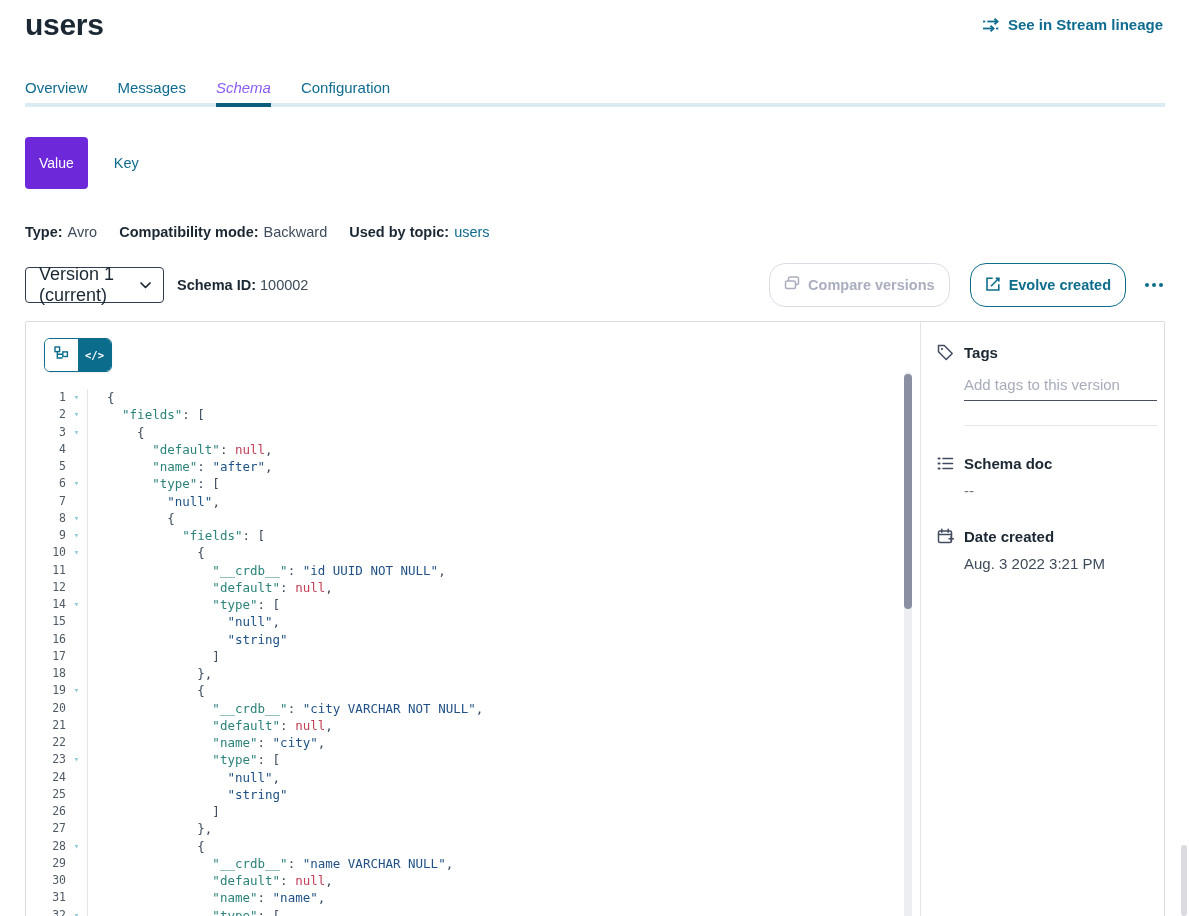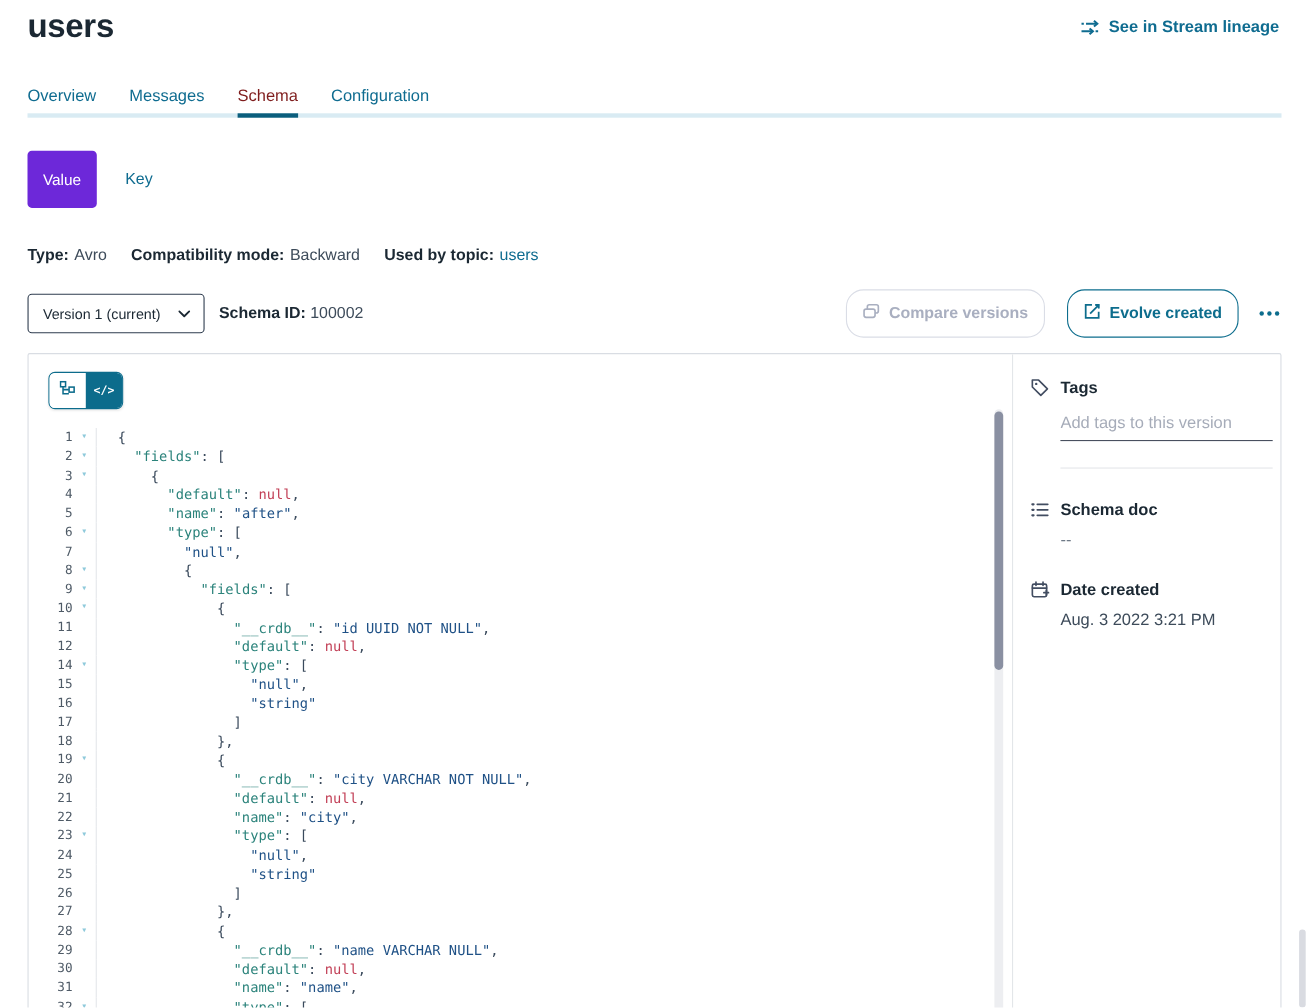--- a/index.html
+++ b/index.html
@@ -10,38 +10,38 @@
   
   .page-title { padding-top:8px; font-size:30px; font-weight:700; color:#1B2833; letter-spacing:-0.3px; }
   .lineage-link { position:absolute; top:16px; right:26px; display:flex; align-items:center; gap:7px;
     color:#0F6C90; font-size:15px; font-weight:700; cursor:pointer; }
   .lineage-link svg { display:block; }
 
   
   .tabs { margin-top:37px; display:flex; gap:30px; border-bottom:4px solid #D9EBF3; }
   .tab { font-size:15px; color:#0F6C90; padding-bottom:7px; margin-bottom:-4px;
     border-bottom:4px solid transparent; cursor:pointer; }
-  .tab.active { color:#7f1d1d; font-weight:500; border-bottom-color:#0B5E7D; }
+  .tab.active { color:#8b5cf6; font-weight:500; border-bottom-color:#0B5E7D;font-style:italic; }
 
   
   .vk-row { margin-top:30px; display:flex; align-items:center; }
   .btn-value { background:#6d28d9; color:#fff; font-size:14px; padding:18px 14px; border:none;
     border-radius:4px; cursor:pointer; }
   .btn-key { margin-left:26px; background:none; border:none; color:#0F6C90; font-size:14.5px; cursor:pointer; }
 
   
   .meta-row { margin-top:35px; display:flex; gap:22px; font-size:14.5px; }
   .meta-item b { color:#1B2833; font-weight:700;margin-top:32px; }
   .meta-item span.val { color:#3D4B5A; margin-left:5px; }
   .meta-item a.val-link { color:#0F6C90; margin-left:5px; text-decoration:none; cursor:pointer; }
 
   
   .version-row { margin-top:23px; display:flex; align-items:center; }
-  .select { position:relative; width:161px; height:36px; border:1px solid #2F3D4F; border-radius:4px;
-    display:flex; align-items:center; padding:0 30px 0 13px; font-size:13px; color:#1B2833; cursor:pointer; }
+  .select { position:relative; width:139px; height:36px; border:1px solid #2F3D4F; border-radius:4px;
+    display:flex; align-items:center; padding:0 30px 0 13px; font-size:18px; color:#1B2833; cursor:pointer; }
   .select svg { position:absolute; right:12px; top:14px; }
   .schema-id { margin-left:13px; font-size:14.5px; }
   .schema-id b { color:#1B2833; }
   .spacer { flex:1; }
   .btn-outline { display:flex; align-items:center; gap:8px; height:44px; padding:0 14px; border-radius:16px;
     background:#fff; font-size:14.5px; font-weight:600; cursor:pointer; }
   .btn-compare { border:1px solid #DADDE6; color:#A9AFC0; }
   .btn-evolve { margin-left:20px; border:1px solid #0D6D8D; color:#0D6D8D; }
   .more-dots { margin-left:17px; display:flex; gap:3px; cursor:pointer; padding:4px 2px; }
   .more-dots i { width:4px; height:4px; border-radius:50%; background:#0D6D8D; }

